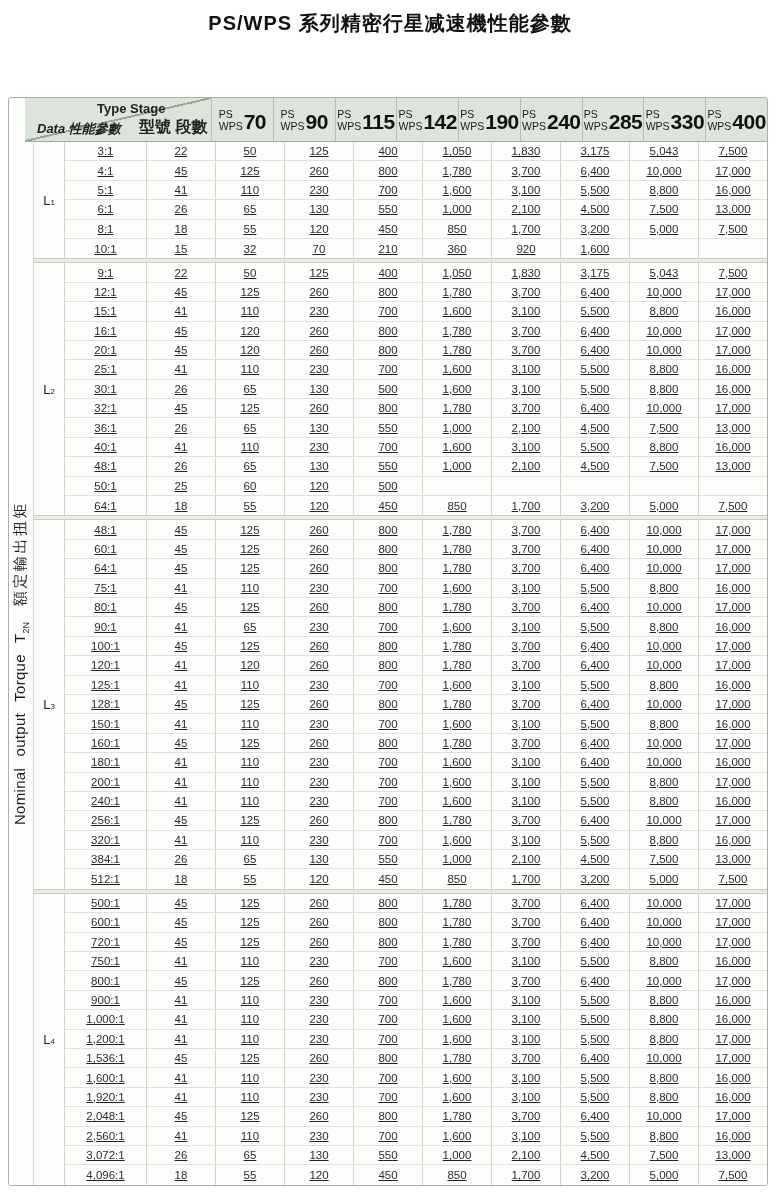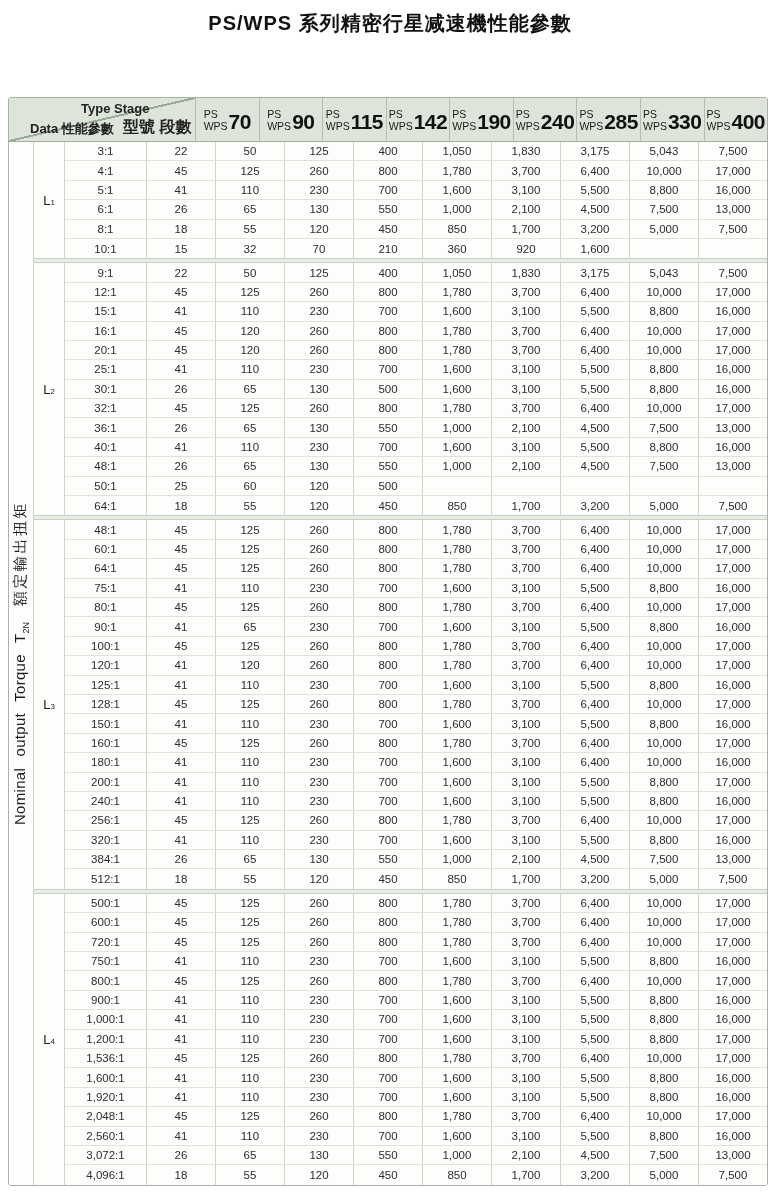--- a/index.html
+++ b/index.html
@@ -16,31 +16,31 @@
   .title-en { font-size: 15px; font-weight: bold; color: #151515; letter-spacing: 0.2px; }
   .title-zh { font-size: 20px; font-weight: bold; color: #111; margin-top: 2px; letter-spacing: 1px; }
 
   .gear-table {
     position: absolute; left: 8px; top: 97px; width: 760px;
     border: 1px solid #a7b3a5; border-radius: 3px; overflow: hidden;
     background: #fdfdfc;
   }
 
   
-  .thead { display: flex; height: 44px; background: #dde4d9; border-bottom: 1px solid #9fae9d; }
+  .thead { display: flex; height: 44px; background: #dde4d9; border-bottom: 1px solid #9fae9d; margin-left: 16px; }
   .corner {
     position: relative; flex: 0 0 187px; width: 187px;
     border-right: 1px solid #b3bfb0;
     background-image: linear-gradient(to bottom right,
       rgba(0,0,0,0) calc(50% - 1px), #9aa89a calc(50% - 1px),
       #9aa89a calc(50% + 1px), rgba(0,0,0,0) calc(50% + 1px));
   }
   .corner .line1 { position: absolute; top: 3px;  left: 72px;  font-size: 13px; font-weight: bold; white-space: nowrap; }
   .corner .line2 { position: absolute; top: 19px; left: 114px; font-size: 16px; font-weight: bold; white-space: nowrap; }
-  .corner .line3 { position: absolute; bottom: 3px; left: 21px; font-size: 13px; font-weight: bold; white-space: nowrap; }
+  .corner .line3 { position: absolute; bottom: 3px; left: 12px; font-size: 13px; font-weight: bold; white-space: nowrap; font-style: italic; }
 
   .model-head { display: flex; flex: 1; }
   .model-cell {
     flex: 1; display: flex; align-items: center; justify-content: center;
     border-right: 1px solid #b3bfb0; gap: 1px; padding-top: 2px;
   }
   .model-cell:last-child { border-right: none; }
   .ps-stack { font-weight: normal; font-size: 10.5px; line-height: 1.1; text-align: left; color: #1a1a1a; }
   .model-size { font-weight: bold; font-size: 21px; color: #111; letter-spacing: -0.5px; margin-top: 3px; }
 
@@ -60,21 +60,21 @@
   .rot-label .zh { margin-left: 16px; letter-spacing: 2.5px; }
 
   .group { display: flex; }
   .l-cell {
     flex: 0 0 31px; border-right: 1px solid #cdd6ca;
     display: flex; align-items: center; justify-content: center;
     font-size: 13px; color: #1d1d1d;
   }
   .l-cell sub { font-size: 8px; margin-top: 4px; }
   .rows { flex: 1; display: flex; flex-direction: column; }
-  .row { display: flex; height: 19.4px; border-bottom: 1px solid #dee4d9; background: #fdfdfc; }
+  .row { display: flex; height: 19.4px; border-bottom: 1px solid #dee4d9; background: #fdfdfc; text-decoration: underline; }
   .rows .row:last-child { border-bottom: none; }
   .ratio-cell {
     flex: 0 0 82px; border-right: 1px solid #cdd6ca;
     display: flex; align-items: center; justify-content: center;
     font-size: 11.5px; color: #2c2c2c;
   }
   .val-cell {
     flex: 1; border-right: 1px solid #cdd6ca;
     display: flex; align-items: center; justify-content: center;
     font-size: 11.5px; color: #2c2c2c;

